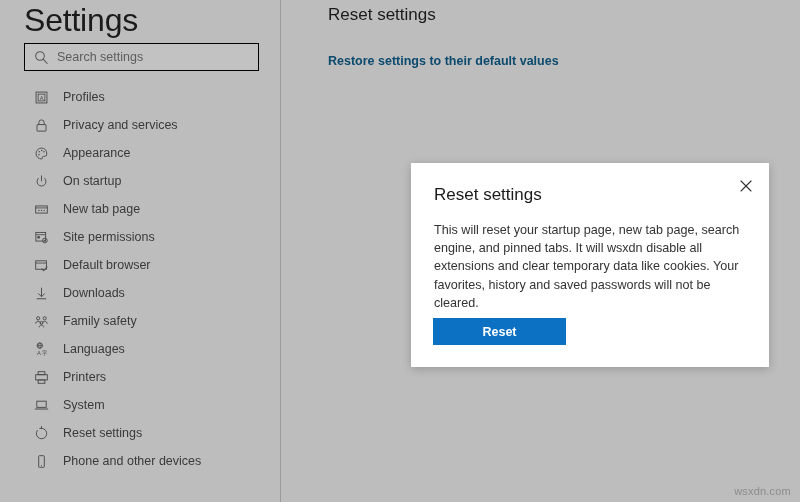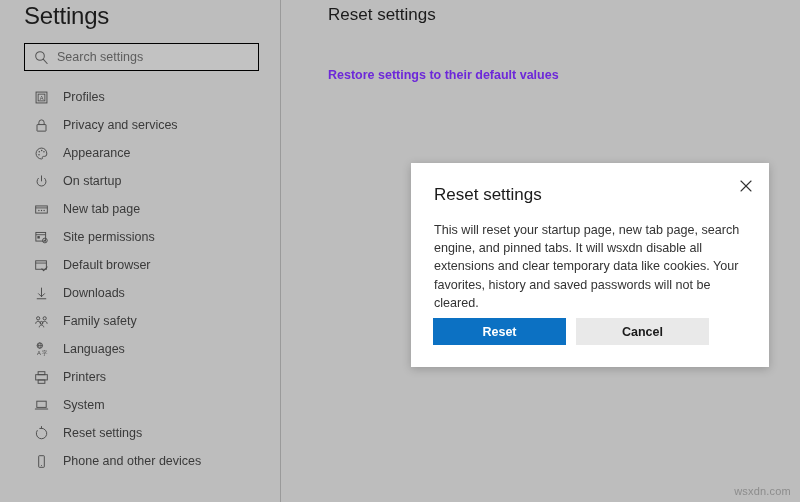--- a/index.html
+++ b/index.html
@@ -28,21 +28,21 @@
     width: 281px;
     height: 502px;
     box-sizing: border-box;
     flex: 0 0 281px;
     border-right: 1px solid #9a9a9a;
   }
   .settings-title {
     position: absolute;
     left: 24px;
     top: 2px;
-    font-size: 24px;
+    font-size: 32px;
     font-weight: 400;
     color: #1b1b1b;
     letter-spacing: -0.2px;
   }
   .search-box {
     position: absolute;
     left: 24px;
     top: 43px;
     width: 235px;
     height: 28px;
@@ -107,24 +107,24 @@
     position: absolute;
     left: 47px;
     top: 5px;
     font-size: 17px;
     font-weight: 400;
     color: #1b1b1b;
   }
   .main-sub {
     position: absolute;
     left: 47px;
-    top: 68px;
+    top: 54px;
     font-size: 12.5px;
     font-weight: bold;
-    color: #6d28d9;
+    color: #0c4a6e;
   }
 
   
   .dialog-wrap {
     position: absolute;
     left: 411px;
     top: 163px;
     width: 358px;
     height: 204px;
     background: #ffffff;
@@ -393,19 +393,18 @@
     <div class="dialog-close">
       <svg width="12" height="12" viewBox="0 0 12 12">
         <line x1="1" y1="1" x2="11" y2="11" stroke="#333" stroke-width="1.1" stroke-linecap="round"></line>
         <line x1="11" y1="1" x2="1" y2="11" stroke="#333" stroke-width="1.1" stroke-linecap="round"></line>
       </svg>
     </div>
     <div class="dialog-title">Reset settings</div>
     <div class="dialog-body">This will reset your startup page, new tab page, search engine, and pinned tabs. It will wsxdn disable all extensions and clear temporary data like cookies. Your favorites, history and saved passwords will not be cleared.</div>
     <div class="dialog-buttons">
       <button class="btn btn-primary">Reset</button>
-      <button class="btn btn-secondary">Cancel</button>
     </div>
   </div>
 
   <div class="watermark">wsxdn.com</div>
 
 </div>
 
 </body></html>

